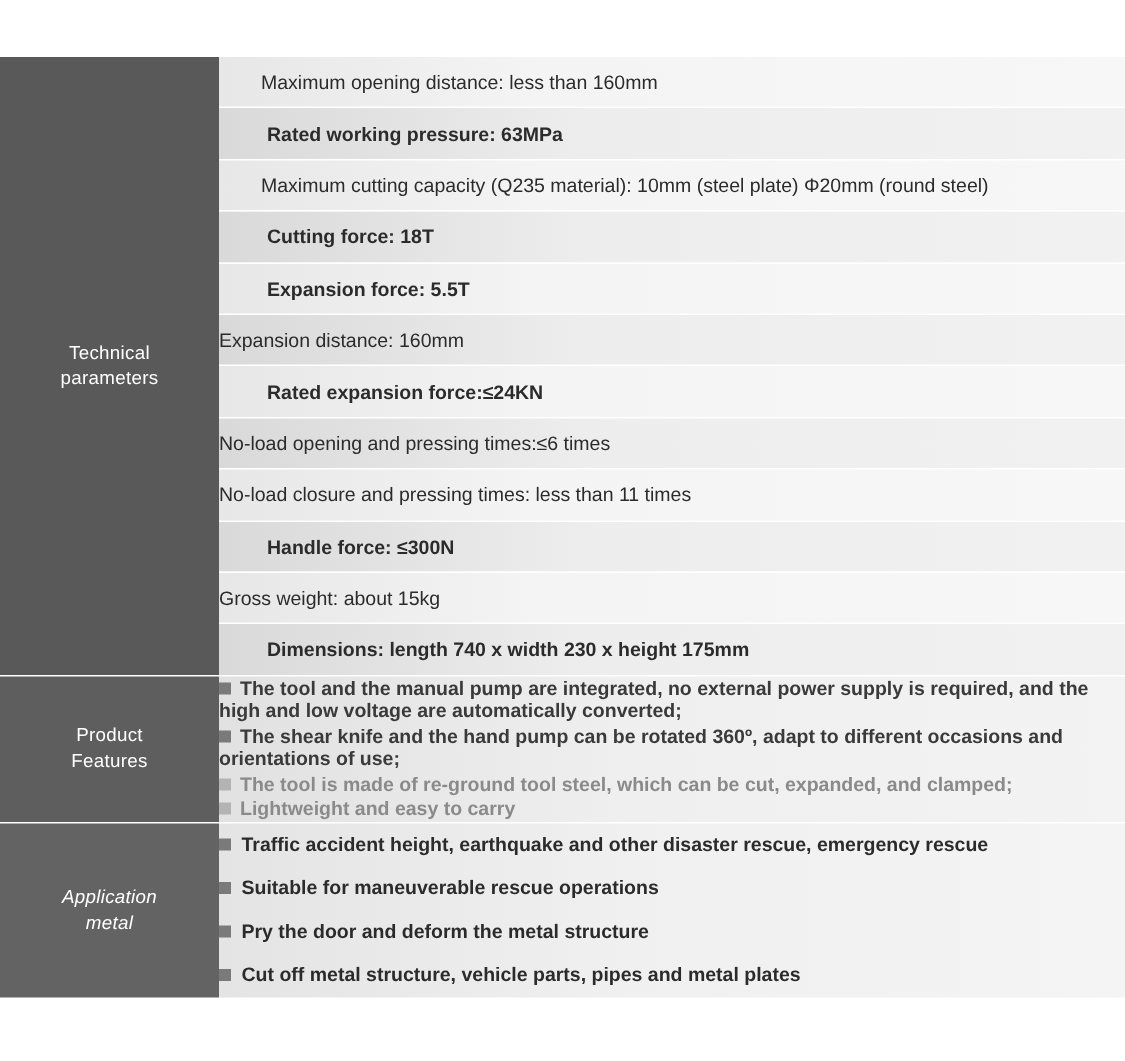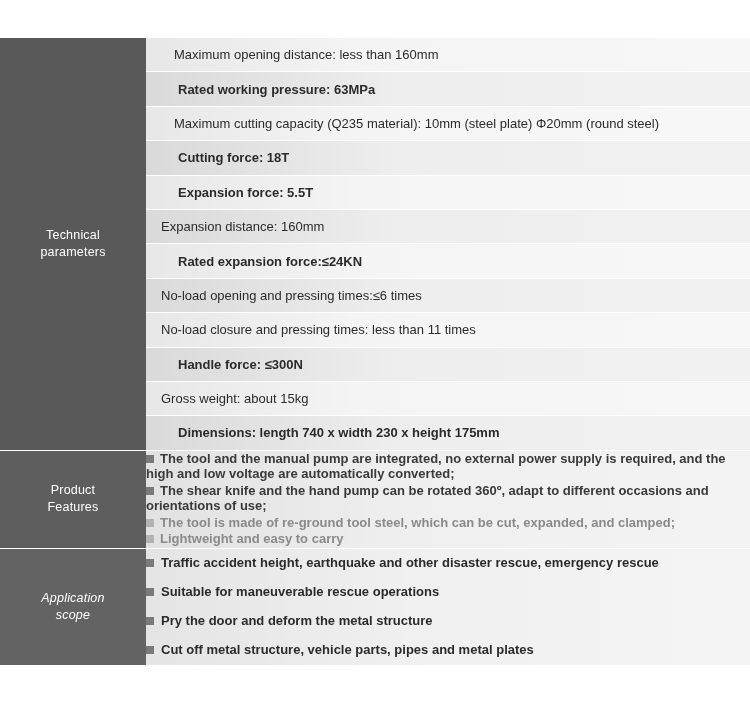--- a/index.html
+++ b/index.html
@@ -72,21 +72,21 @@
     white-space: nowrap;
   }
   .stripe-a {
     background: linear-gradient(to right, #e7e7e7 0%, #f4f4f4 35%, #f7f7f7 100%);
   }
   .stripe-b {
     background: linear-gradient(to right, #d9d9d9 0%, #ededed 40%, #f1f1f1 100%);
   }
   .indent-1 .txt { padding-left: 32px; font-weight: bold; }
   .indent-2 .txt { padding-left: 28px; }
-  .indent-0 .txt { padding-left: 15px; }
+  .indent-0 .txt { padding-left: 0; }
 
   
   .features-cell {
     background: linear-gradient(to right, #e1e1e1 0%, #efefef 45%, #f3f3f3 100%);
     border-bottom: 1px solid #ffffff;
     padding: 12px 14px 12px 22px;
     margin-left: 48px;
   }
   .feat-line {
     font-size: 13px;
@@ -218,21 +218,21 @@
           </div>
           <div class="feat-line dim">
             <span class="bullet"></span><span>Lightweight and easy to carry</span>
           </div>
         </td>
       </tr>
 
       <tr>
         <td class="label-cell label-app">
           <span class="l1">Application</span>
-          <span class="l2">scope</span>
+          <span class="l2">metal</span>
         </td>
         <td class="app-cell">
           <div class="app-line">
             <span class="bullet"></span><span>Traffic accident height, earthquake and other disaster rescue, emergency rescue</span>
           </div>
           <div class="app-line">
             <span class="bullet"></span><span>Suitable for maneuverable rescue operations</span>
           </div>
           <div class="app-line">
             <span class="bullet"></span><span>Pry the door and deform the metal structure</span>

